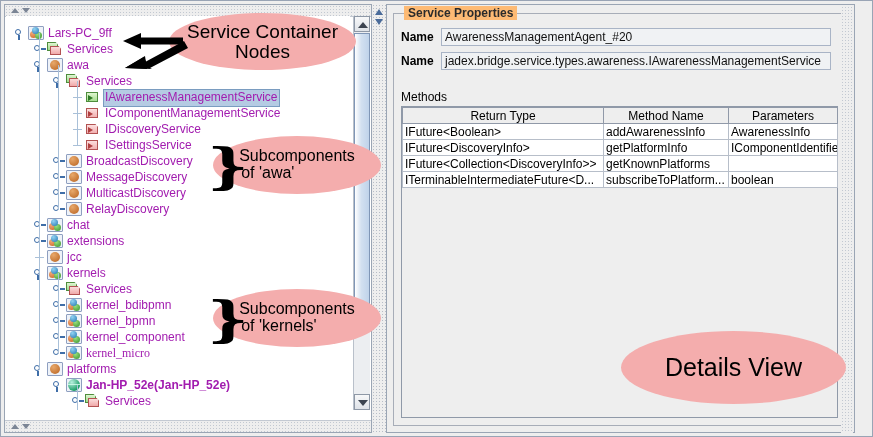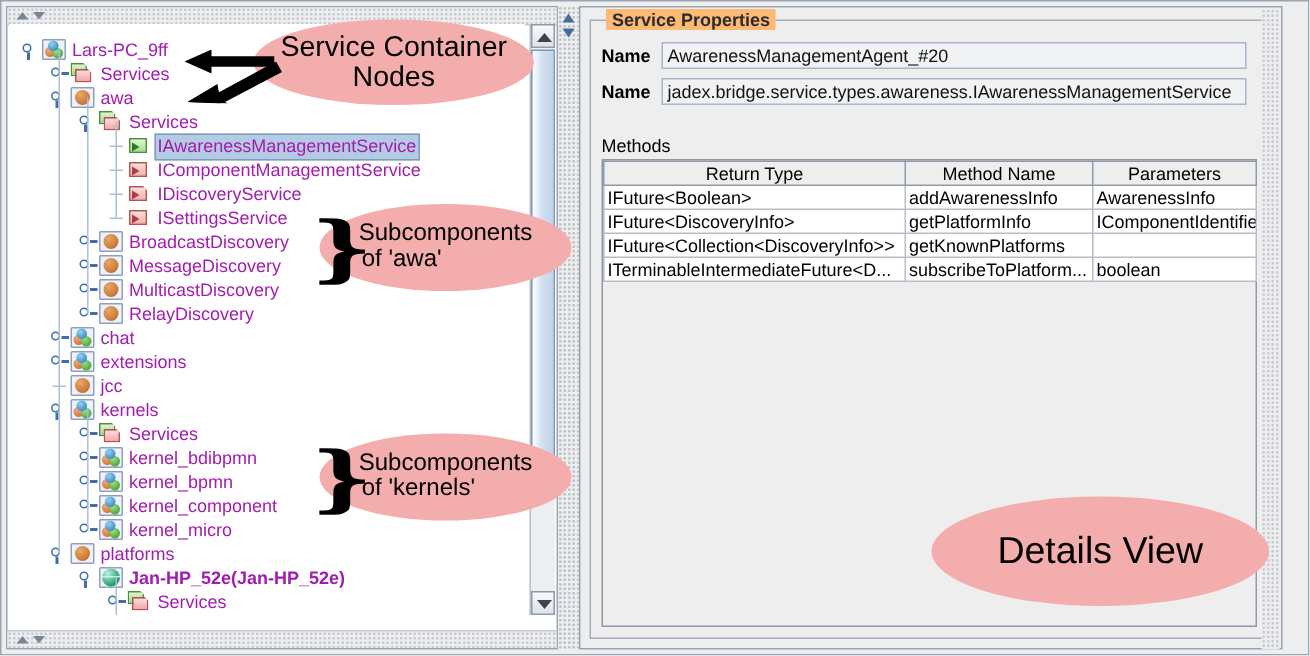--- a/index.html
+++ b/index.html
@@ -495,21 +495,21 @@
                   <span class="stem"></span>
                 </span>
                 <span style="position:absolute;left:60px;top:0;">
                   <span class="ic cont">
                     <span class="frame"></span>
                     <span class="ball b1"></span>
                     <span class="ball b2"></span>
                     <span class="ball b3"></span>
                   </span>
                 </span>
-                <span class="label" style="left:78px;">kernel_micro</span>
+                <span class="label" style="left:78px;font-family:Liberation Serif, serif;">kernel_micro</span>
               </div>
               <div class="row" style="top:345px;left:0;">
                 <span class="handle exp" style="left:27px;top:1px;">
                   <span class="ring"></span>
                   <span class="stem"></span>
                 </span>
                 <span style="position:absolute;left:41px;top:0;">
                   <span class="ic agent">
                     <span class="frame"></span>
                     <span class="ball orange"></span>

